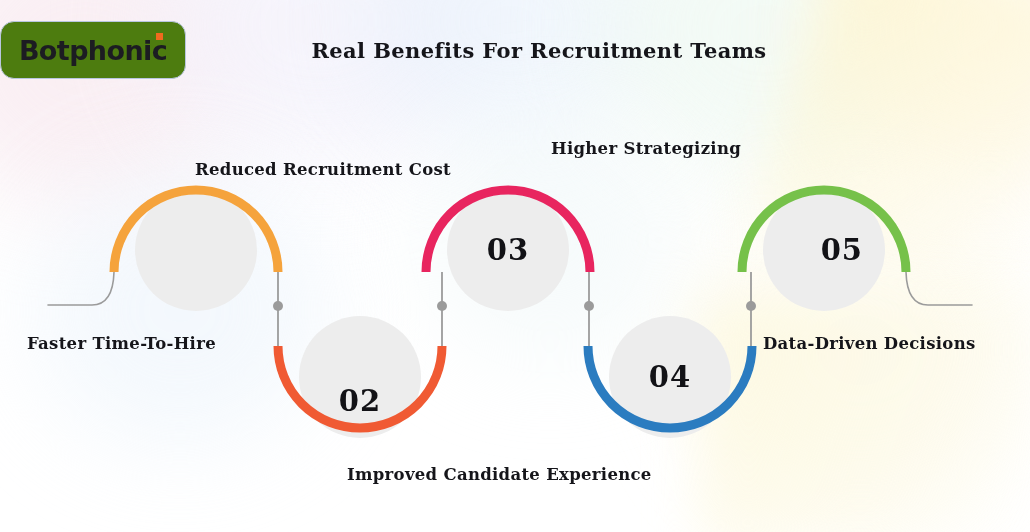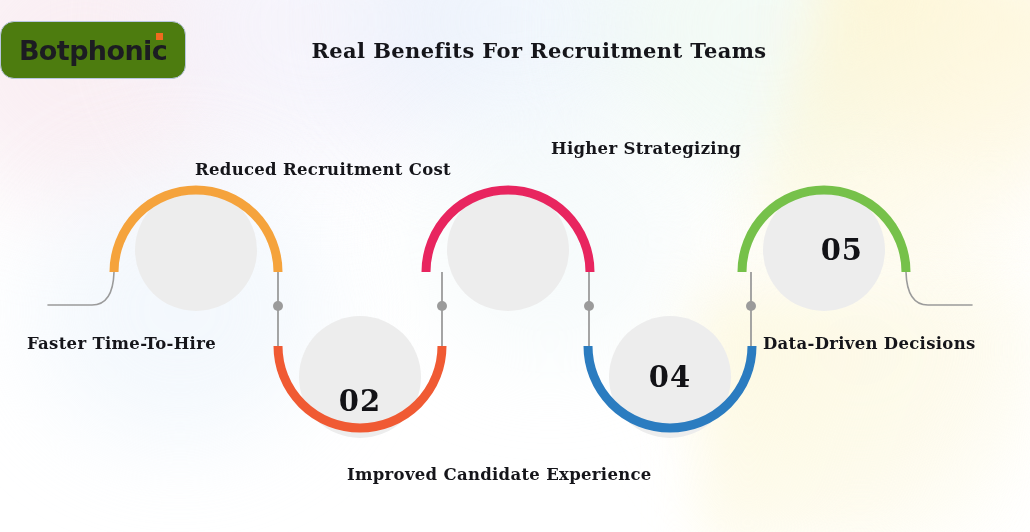--- a/index.html
+++ b/index.html
@@ -182,20 +182,21 @@
     <path d="M 588 346 A 82 82 0 0 0 752 346" fill="none" stroke="#2b7cc0" stroke-width="9" stroke-linecap="butt"></path>
     <path d="M 742 272 A 82 82 0 0 1 906 272" fill="none" stroke="#76c14a" stroke-width="9" stroke-linecap="butt"></path>
 
     <circle cx="278" cy="306" r="5" fill="#9b9b9b"></circle>
     <circle cx="442" cy="306" r="5" fill="#9b9b9b"></circle>
     <circle cx="589" cy="306" r="5" fill="#9b9b9b"></circle>
     <circle cx="751" cy="306" r="5" fill="#9b9b9b"></circle>
   </svg>
 
   <div class="step-num" style="left:298px; top:360px;margin-top:24px;">02</div>
+  <div class="step-num" style="left:446px; top:233px;">03</div>
   <div class="step-num" style="left:608px; top:360px;">04</div>
   <div class="step-num" style="left:739px; top:233px;text-align:right;">05</div>
 
   <div class="caption cap-1">Faster Time-To-Hire</div>
   <div class="caption cap-2">Improved Candidate Experience</div>
   <div class="caption cap-3">Reduced Recruitment Cost</div>
   <div class="caption cap-4">Higher Strategizing</div>
   <div class="caption cap-5">Data-Driven Decisions</div>
 
 </div>

